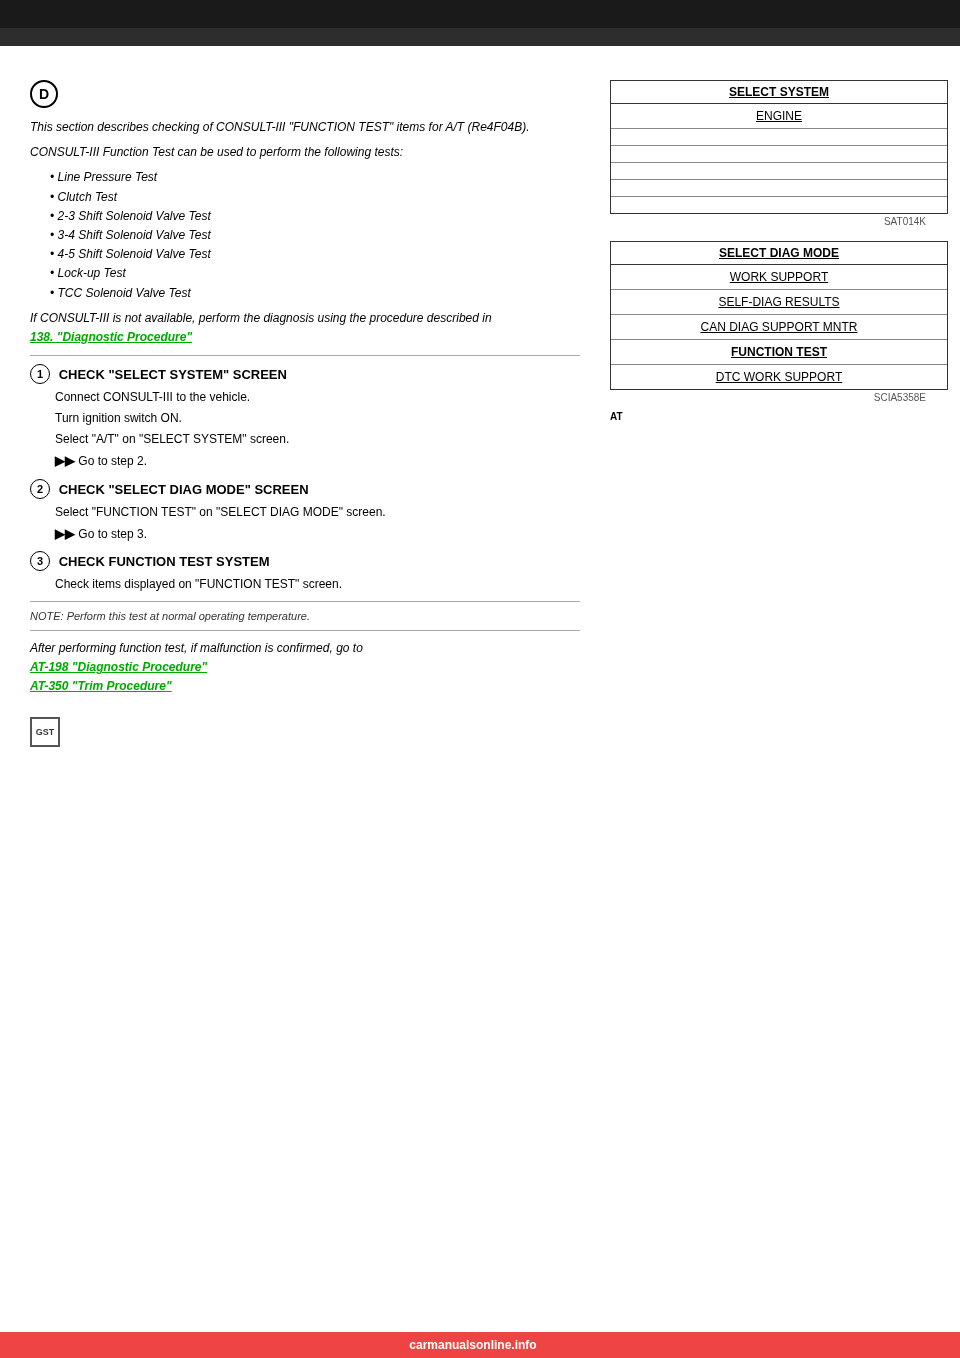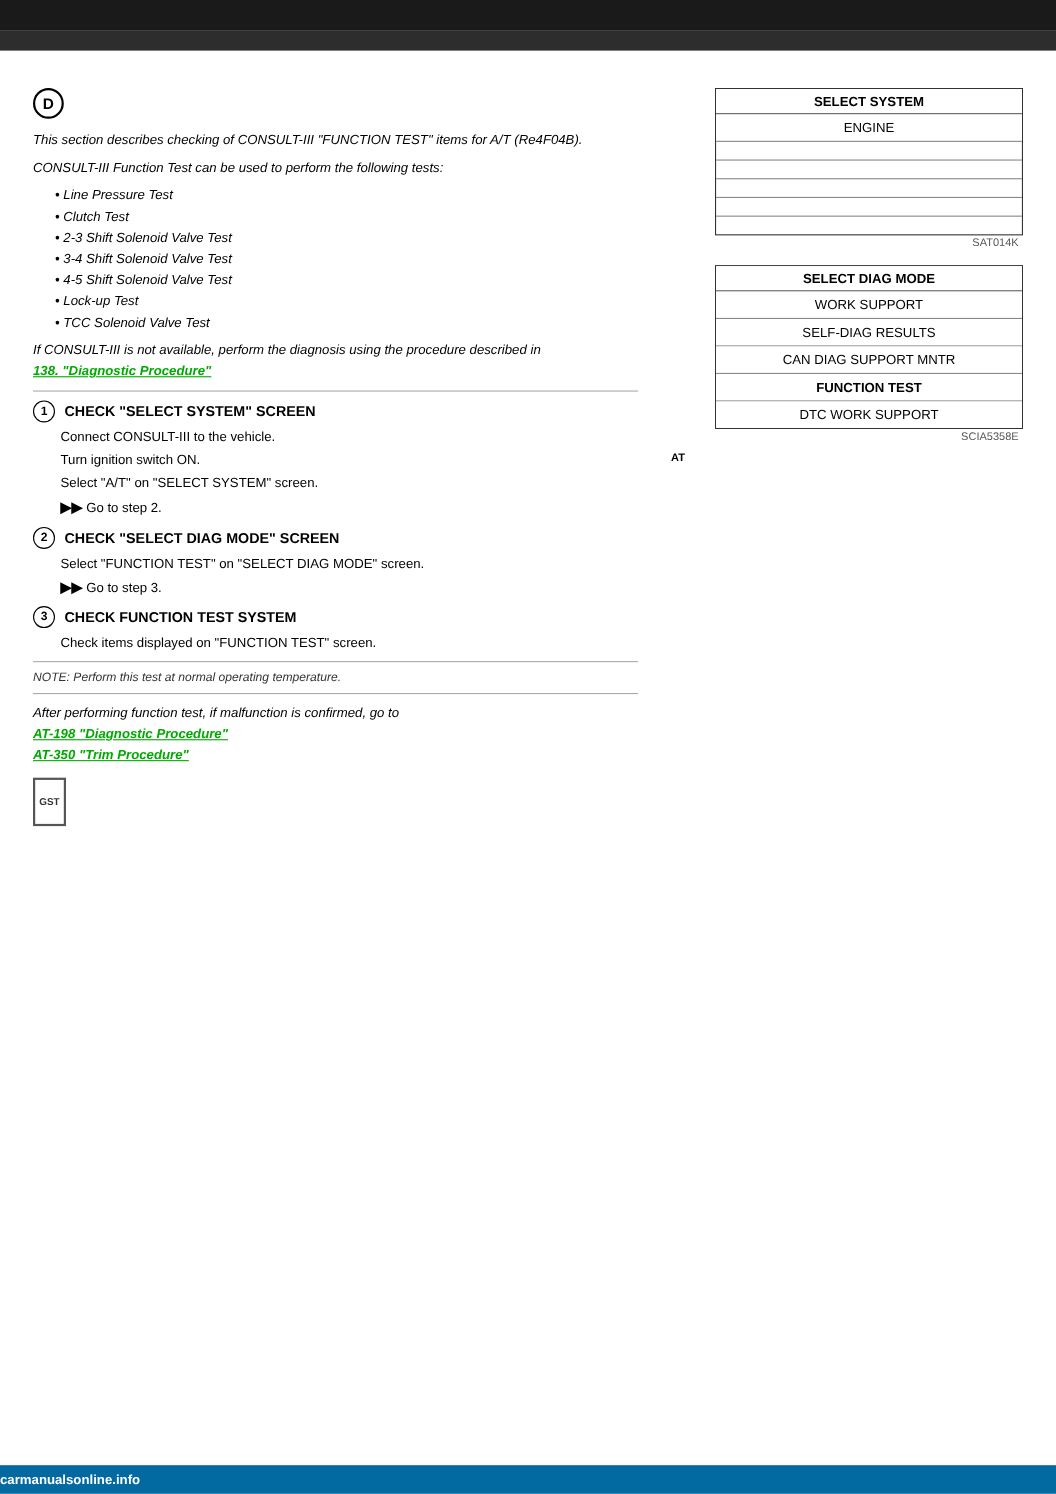--- a/index.html
+++ b/index.html
@@ -119,22 +119,23 @@
       font-weight: bold;
       font-size: 12px;
       text-decoration: underline;
       cursor: pointer;
     }
 
     
     .panel-box {
       border: 1.5px solid #333;
       background: #fff;
-      width: 280px;
+      width: 338px;
       margin-left: auto;
+      text-decoration: underline;
     }
 
     .panel-title-row {
       text-align: center;
       padding: 4px 0;
       border-bottom: 1.5px solid #333;
       font-weight: bold;
       font-size: 12px;
       background: #fff;
     }
@@ -178,42 +179,42 @@
     .body-text {
       font-size: 12px;
       line-height: 1.6;
       margin-bottom: 6px;
       font-style: italic;
     }
 
     
     .gst-icon {
       width: 30px;
-      height: 44px;
+      height: 30px;
       border: 2px solid #555;
       display: flex;
       align-items: center;
       justify-content: center;
       font-size: 9px;
       font-weight: bold;
       color: #333;
-      margin-top: 10px;
+      margin-top: 20px;
     }
 
     
     .bottom-bar {
       position: absolute;
       bottom: 0;
       left: 0;
       width: 100%;
       height: 26px;
-      background: #0369a1;
+      background: #ef4444;
       display: flex;
       align-items: center;
-      justify-content: flex-start;
+      justify-content: center;
       padding-right: 14px;
     }
 
     .bottom-bar-text {
       color: #fff;
       font-size: 12px;
       font-weight: bold;
     }
 
     .note-text {

